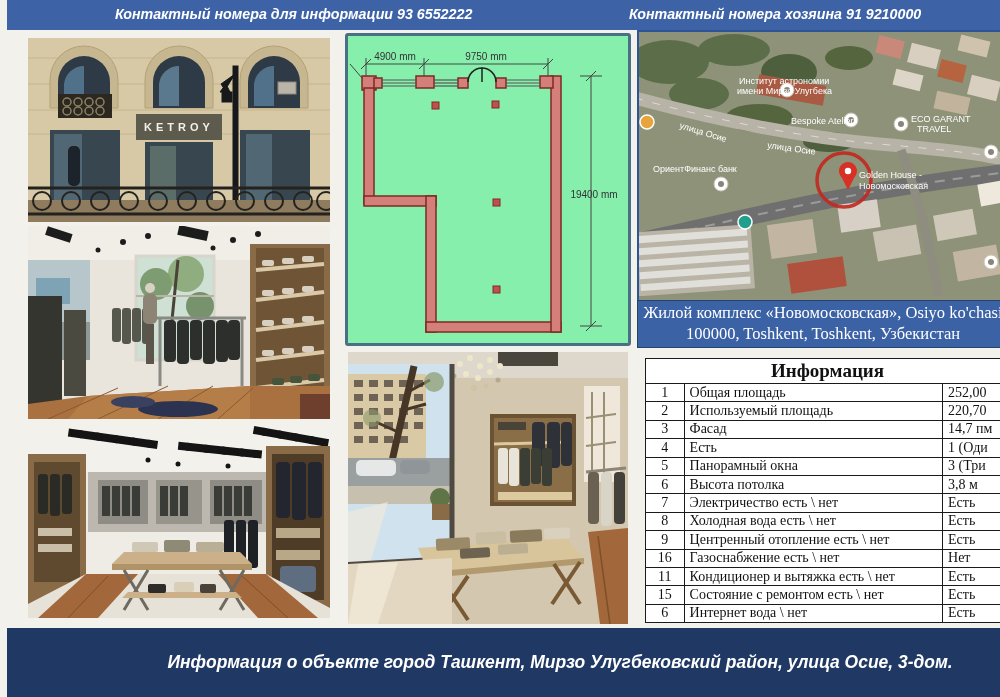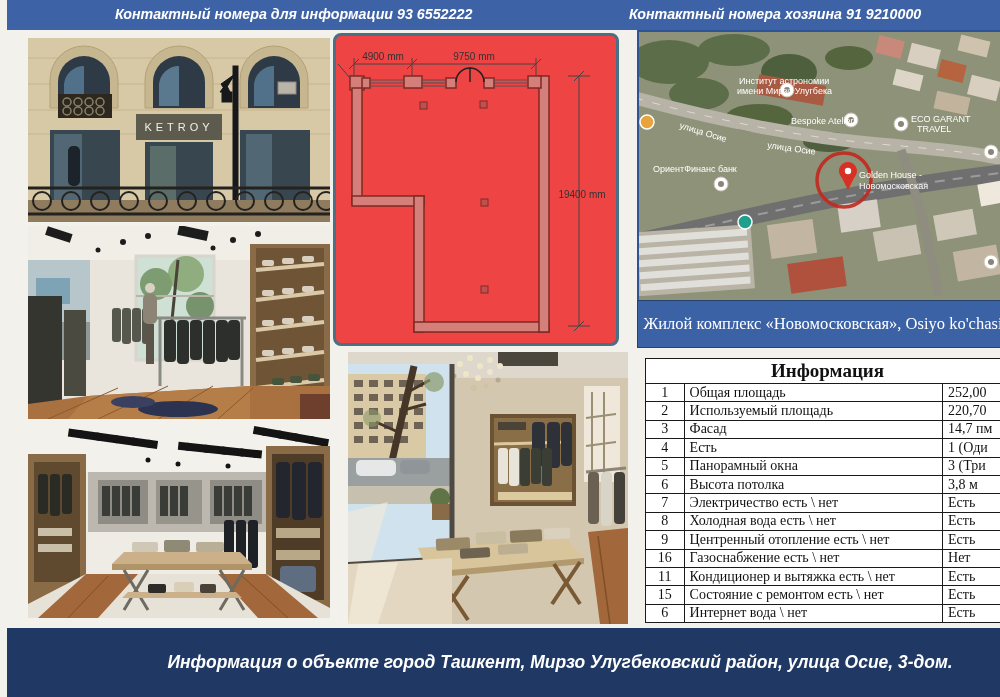--- a/index.html
+++ b/index.html
@@ -15,26 +15,26 @@
     color:#fff;font-style:italic;font-weight:700;font-size:15px;
   }
   .band-header .hdr-txt{position:absolute;top:5px;white-space:nowrap;transform:scaleX(.95);transform-origin:left;}
   .band-footer{
     left:7px;top:628px;width:1000px;height:69px;background:#1f3864;
     color:#fff;font-style:italic;font-weight:700;font-size:18px;
     display:flex;align-items:center;justify-content:center;
   }
   .band-footer span{white-space:nowrap;padding-left:110px;transform:scaleX(.97);}
   
-  .photo{background:#1d4ed8;overflow:hidden;}
+  .photo{background:#1d4ed8;overflow:hidden;font-weight:bold;}
   .photo svg{display:block;}
   
   .plan-panel{
-    left:333px;top:33px;width:280px;height:307px;background:#ef4444;
-    border:3px solid #4a7086;border-radius:8px;
+    left:345px;top:33px;width:280px;height:307px;background:#86efac;
+    border:3px solid #4a7086;border-radius:3px;
   }
   
   .map-panel{
     left:637px;top:30px;width:370px;height:268px;background:#8e9278;
     border-top:2px solid #2f5496;border-left:2px solid #2f5496;border-bottom:2px solid #2f5496;
     overflow:hidden;
   }
   .map-caption{
     left:637px;top:300px;width:370px;height:46px;background:#3c62a6;
     border:1px solid #24426b;
@@ -667,20 +667,21 @@
       <text class="map-label" x="278" y="100">TRAVEL</text>
       <text class="map-label" x="14" y="140">ОриентФинанс банк</text>
       <text class="map-label" x="220" y="146">Golden House -</text>
       <text class="map-label" x="220" y="157">Новомосковская</text>
     </g>
   </svg>
 </div>
 
 <div class="abs map-caption">
   <span>Жилой комплекс «Новомосковская», Osiyo ko'chasi</span>
+  <span>100000, Toshkent, Toshkent, Узбекистан</span>
 </div>
 
 <table class="abs info-table">
   <tbody>
       <tr>
     <th colspan="3">Информация</th>
   </tr>
   <tr>
         <td class="num">1</td>
         <td class="name">Общая площадь</td>

